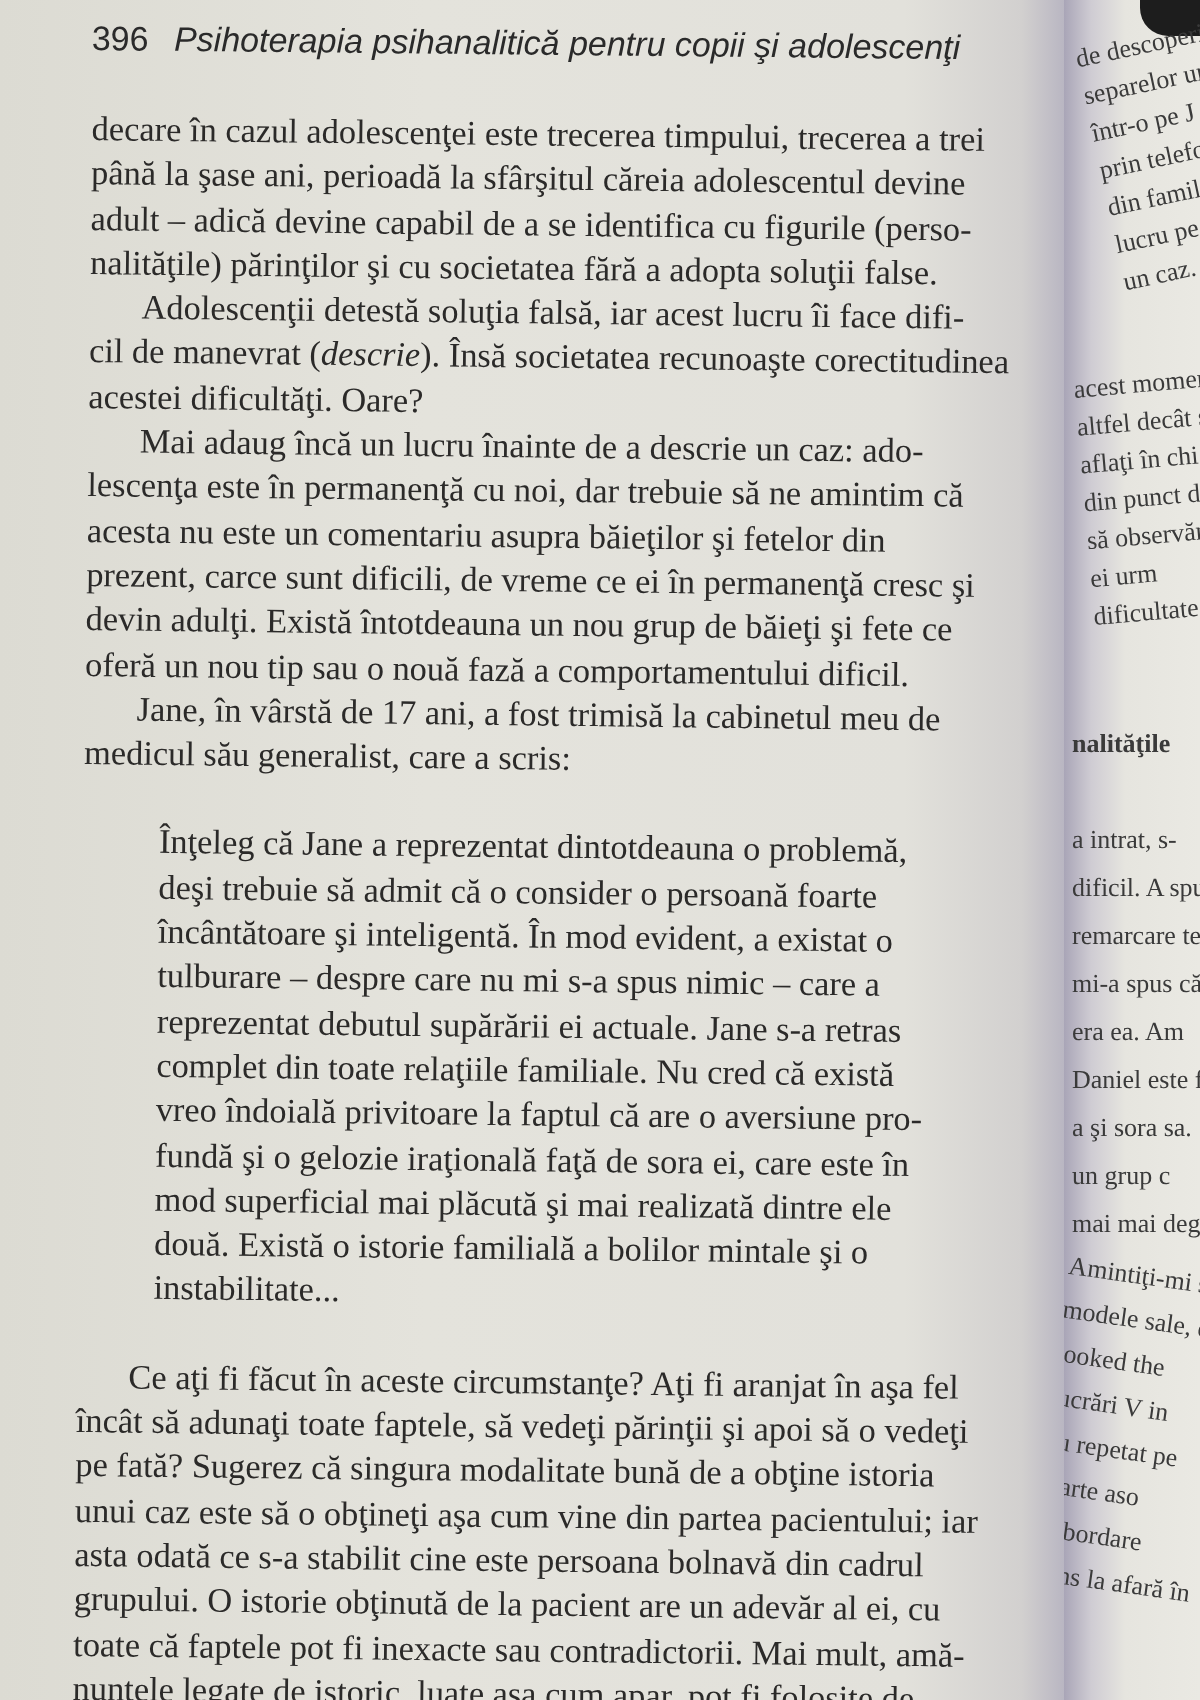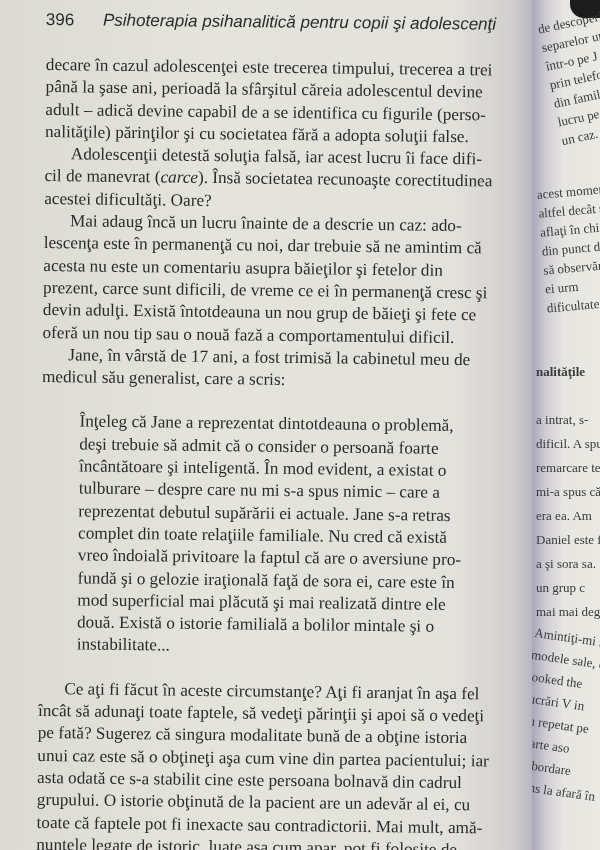--- a/index.html
+++ b/index.html
@@ -21,21 +21,21 @@
     .top-shadow {
       position: absolute; right: 0; top: 0; width: 30px; height: 18px;
       background: #1d1d1d; border-bottom-left-radius: 14px;
     }
     .header {
       position: absolute; left: 46px; top: 10px; white-space: nowrap;
       font-family: "Liberation Sans", "DejaVu Sans", sans-serif;
       font-style: italic; font-size: 17px; color: #2a2a2a;
       transform: rotate(0.6deg); transform-origin: left top;
     }
-    .header .page-num { font-style: normal; margin-right: 24px; }
+    .header .page-num { font-style: normal; margin-right: 8px; }
     .body-text {
       position: absolute; left: 46px; top: 54px; width: 484px;
       font-size: 17.2px; line-height: 22.3px; color: #2b2a29;
       transform: rotate(0.7deg); transform-origin: left top;
     }
     .line { white-space: nowrap; display: block; height: 22.3px; }
     .indent { padding-left: 26px; }
     .quote { padding-left: 38px; }
     .gap { height: 22px; }
     .italic { font-style: italic; }
@@ -54,21 +54,21 @@
     <span>Psihoterapia psihanalitică pentru copii şi adolescenţi</span>
   </div>
 
   <div class="body-text">
     <span class="line">decare în cazul adolescenţei este trecerea timpului, trecerea a trei</span>
     <span class="line">până la şase ani, perioadă la sfârşitul căreia adolescentul devine</span>
     <span class="line">adult – adică devine capabil de a se identifica cu figurile (perso-</span>
     <span class="line">nalităţile) părinţilor şi cu societatea fără a adopta soluţii false.</span>
 
     <span class="line indent">Adolescenţii detestă soluţia falsă, iar acest lucru îi face difi-</span>
-    <span class="line"><span>cil de manevrat (</span><span class="italic">carce</span><span>). Însă societatea recunoaşte corectitudinea</span></span>
+    <span class="line"><span>cil de manevrat (</span><span class="italic">descrie</span><span>). Însă societatea recunoaşte corectitudinea</span></span>
     <span class="line">acestei dificultăţi. Oare?</span>
 
     <span class="line indent">Mai adaug încă un lucru înainte de a descrie un caz: ado-</span>
     <span class="line">lescenţa este în permanenţă cu noi, dar trebuie să ne amintim că</span>
     <span class="line">acesta nu este un comentariu asupra băieţilor şi fetelor din</span>
     <span class="line">prezent, carce sunt dificili, de vreme ce ei în permanenţă cresc şi</span>
     <span class="line">devin adulţi. Există întotdeauna un nou grup de băieţi şi fete ce</span>
     <span class="line">oferă un nou tip sau o nouă fază a comportamentului dificil.</span>
 
     <span class="line indent">Jane, în vârstă de 17 ani, a fost trimisă la cabinetul meu de</span>

